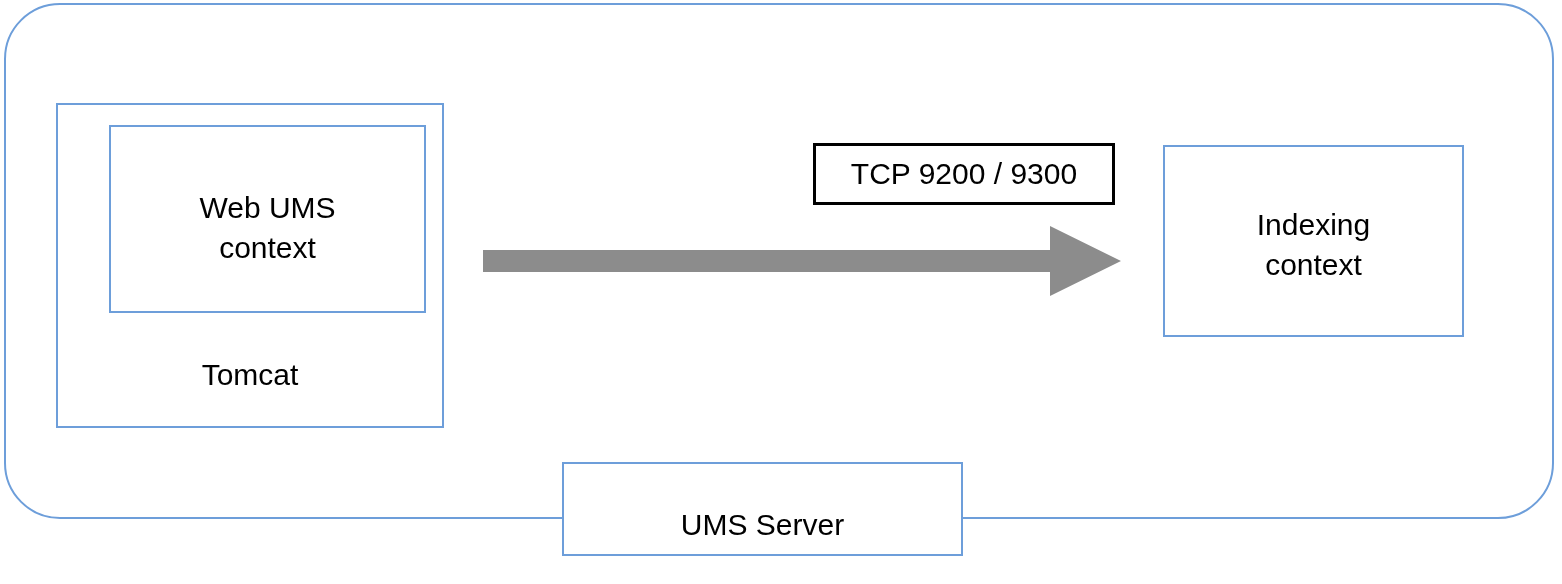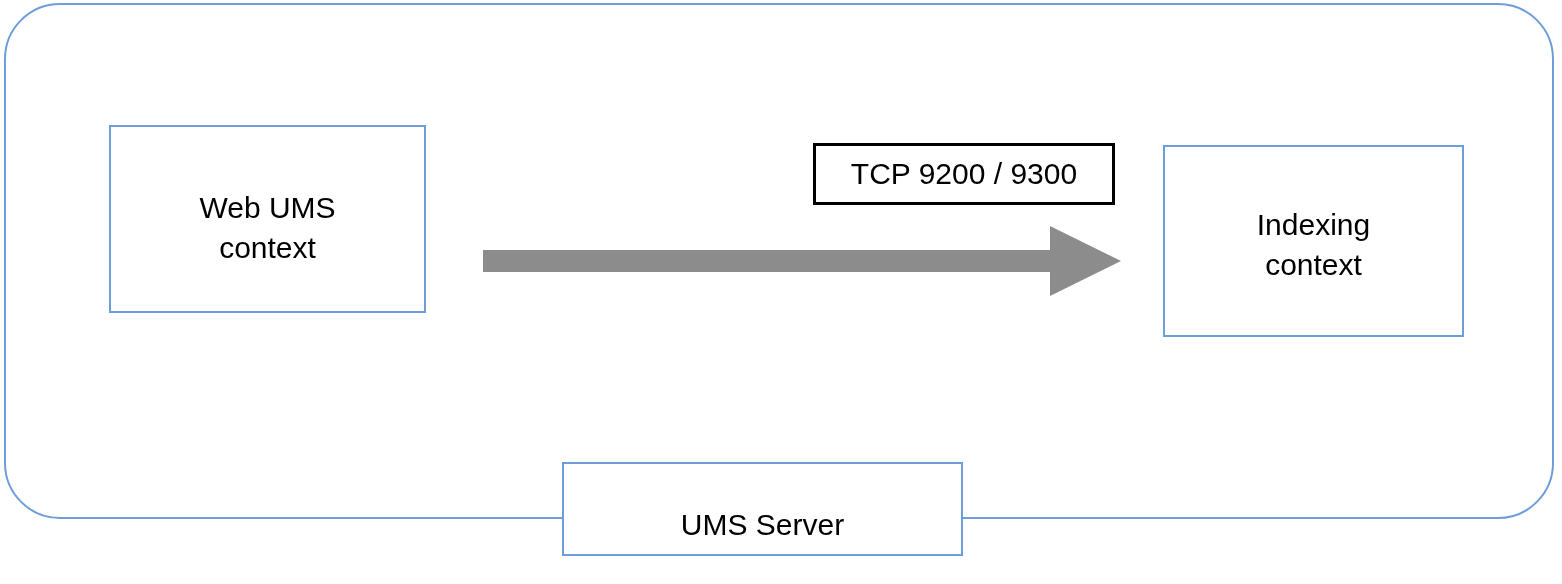--- a/index.html
+++ b/index.html
@@ -124,20 +124,23 @@
     height: 70px;
   }
 </style>
 </head>
 <body>
 
 <div id="canvas">
 
   <div class="outer-container"></div>
 
+  <div class="node-box plain" id="tomcat-box">
+    <div class="box-label" id="tomcat-label">Tomcat</div>
+  </div>
 
   <div class="node-box plain" id="web-ums-box">
     <div class="box-label" id="web-ums-label">Web UMS
 context</div>
   </div>
 
   <svg id="flow-arrow" viewBox="0 0 638 70" preserveAspectRatio="none">
     <polygon points="0,24 567,24 567,0 638,35 567,70 567,46 0,46" fill="#8C8C8C"></polygon>
   </svg>
 

